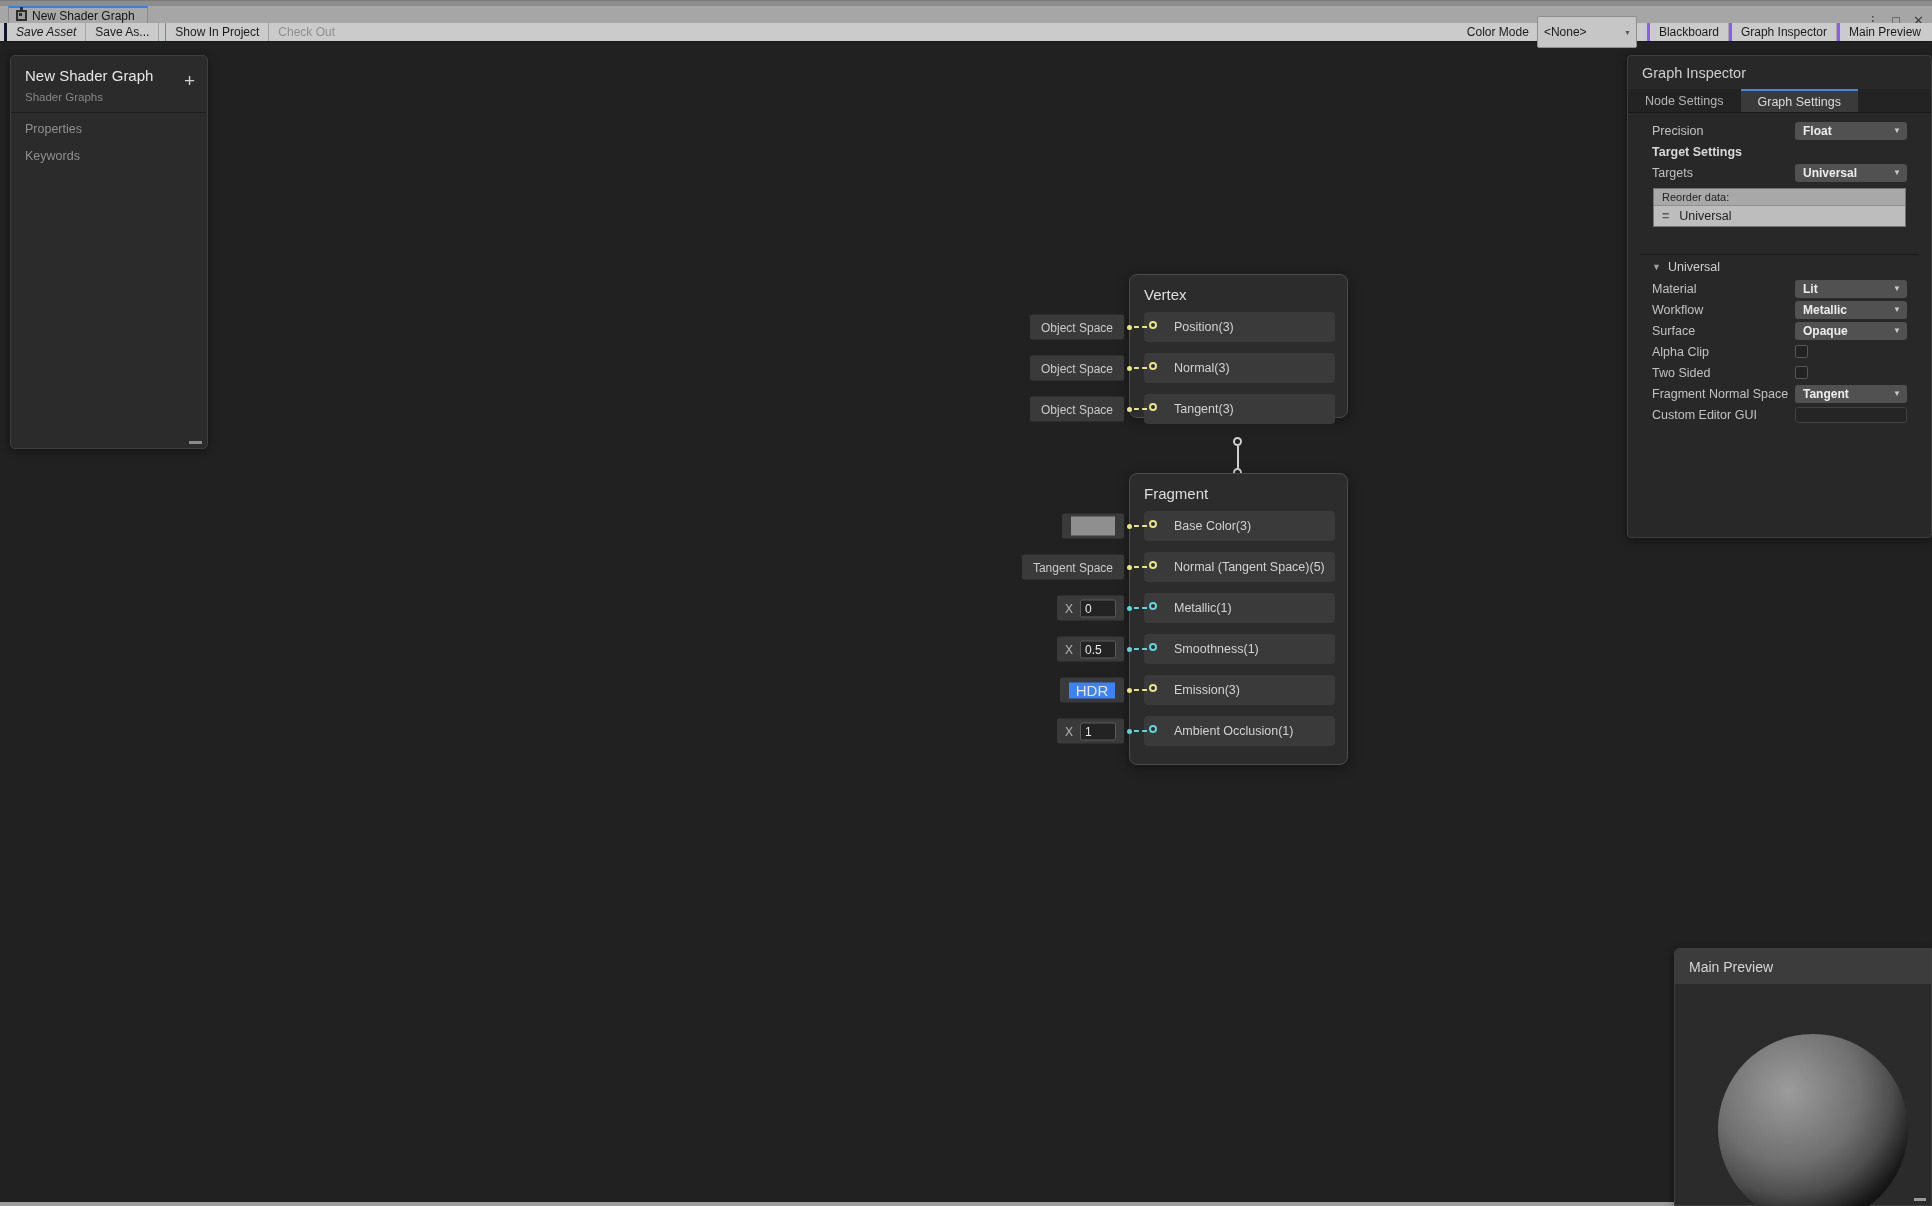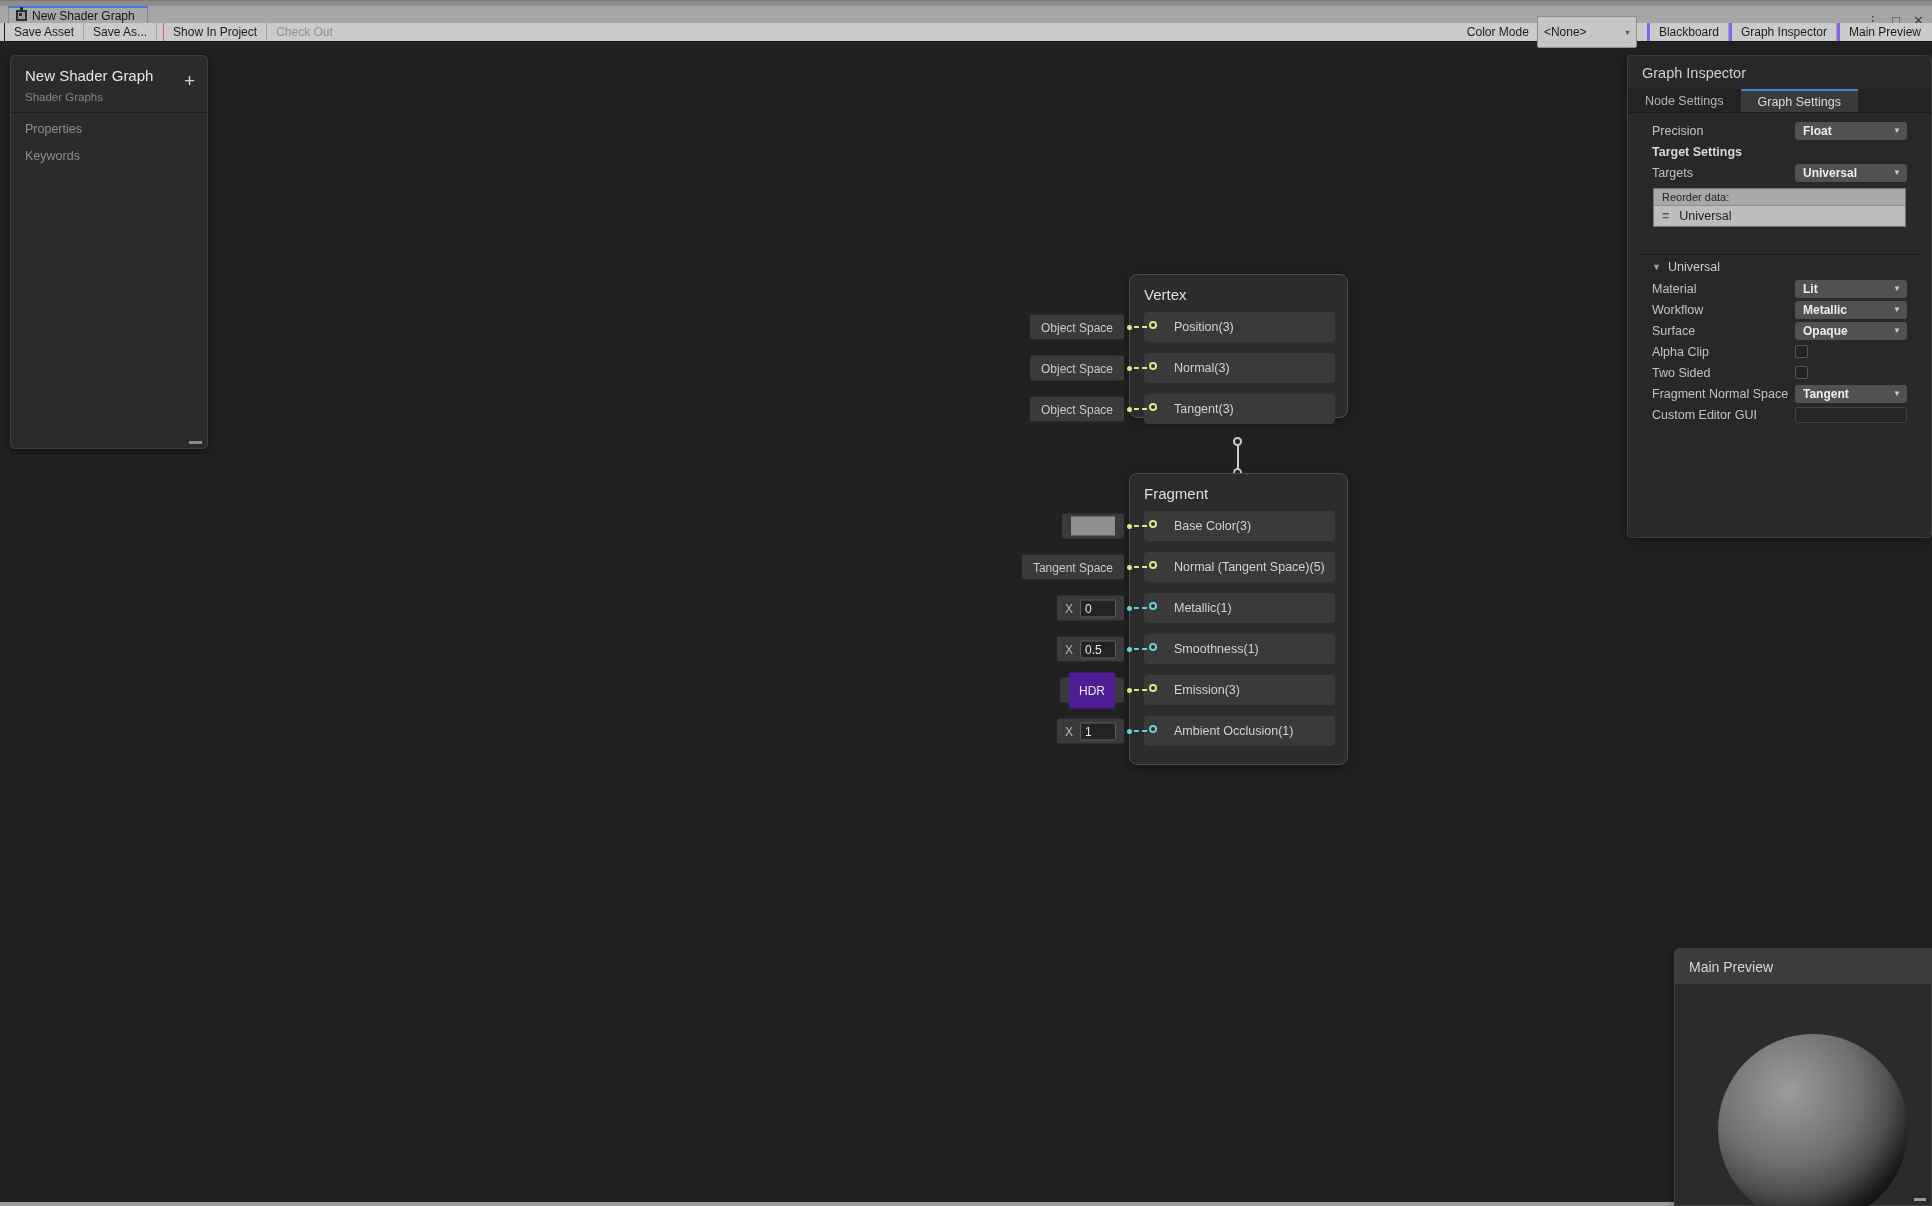--- a/index.html
+++ b/index.html
@@ -23,21 +23,21 @@
   .sg-icon::before { content:""; position:absolute; left:1px; top:1px; width:3px; height:3px; background:#2e2e2e; }
   .sg-icon::after  { content:""; position:absolute; left:2px; top:-5px; width:3px; height:3px; background:#2e2e2e; }
   .win-controls { position:absolute; right:8px; top:6px; height:17px; display:flex; align-items:center; gap:13px; color:#3d3d3d; font-size:13px; }
   .win-controls span { cursor:default; line-height:1; }
   .toolbar {
     position:absolute; left:0; top:23px; width:1932px; height:19px;
     background:#cbcbcb; border-bottom:1px solid #181818;
     display:flex; align-items:center; font-size:12px; color:#1b1b1b;
   }
   .tb-btn { height:100%; display:flex; align-items:center; padding:0 9px; border-right:1px solid #a5a5a5; cursor:default; white-space:nowrap; }
-  .tb-btn.first { border-left:1px solid #0f172a; margin-left:4px; }
+  .tb-btn.first { border-left:3px solid #0f172a; margin-left:4px;font-style:italic; }
   .tb-btn.disabled { color:#8f8f8f; border-right:none; }
   .tb-spring { flex:1; }
   .cm-label { padding:0 8px 0 0; }
   .cm-dd {
     width:100px; height:32px; background:#c6c6c6; border:1px solid #8e8e8e; border-radius:2px;
     display:flex; align-items:center; padding:0 6px; position:relative; margin-right:10px; font-size:12px;
   }
   .cm-dd .arr { position:absolute; right:5px; font-size:7px; color:#555; }
   .tb-right { border-left:3px solid #8b5cf6; }
   .tb-right:last-child { border-right:none; margin-right:2px; }
@@ -80,21 +80,21 @@
   .dot { position:absolute; left:-17px; top:50%; margin-top:-2.5px; width:5px; height:5px; border-radius:50%; }
   .dot.y { background:#e8e288; }
   .dot.c { background:#62d2dc; }
   .chip {
     position:absolute; right:calc(100% + 20px); top:50%; transform:translateY(-50%);
     height:25px; background:#3a3a3a; border-radius:2px; color:#c9c9c9; font-size:12px;
     display:flex; align-items:center; padding:0 11px; white-space:nowrap; cursor:default;
   }
   .chip.swatch-wrap { padding:0 9px; }
   .swatch-gray { width:44px; height:19px; background:#8f8f8f; }
-  .swatch-hdr { width:46px; height:36px; background:#4c1d95; color:#e8e8e8; font-size:12px; display:flex; align-items:center; justify-content:center; }
+  .swatch-hdr { width:46px; height:16px; background:#3b82f6; color:#e8e8e8; font-size:15px; display:flex; align-items:center; justify-content:center; }
   .chip.floatchip { padding:0 8px; gap:7px; }
   .chip .xlab { color:#b5b5b5; font-size:12px; }
   .chip input {
     width:36px; height:18px; background:#232323; border:1px solid #5c5c5c; border-radius:2px;
     color:#e9e9e9; font-size:12px; padding:0 4px;
     font-family:"Liberation Sans","DejaVu Sans",sans-serif;
   }
   
   .edge-line { position:absolute; left:1237px; top:446px; width:2px; height:24px; background:#cfcfcf; }
   .edge-cap { position:absolute; width:9px; height:9px; border:2px solid #cfcfcf; border-radius:50%; background:#212121; }

